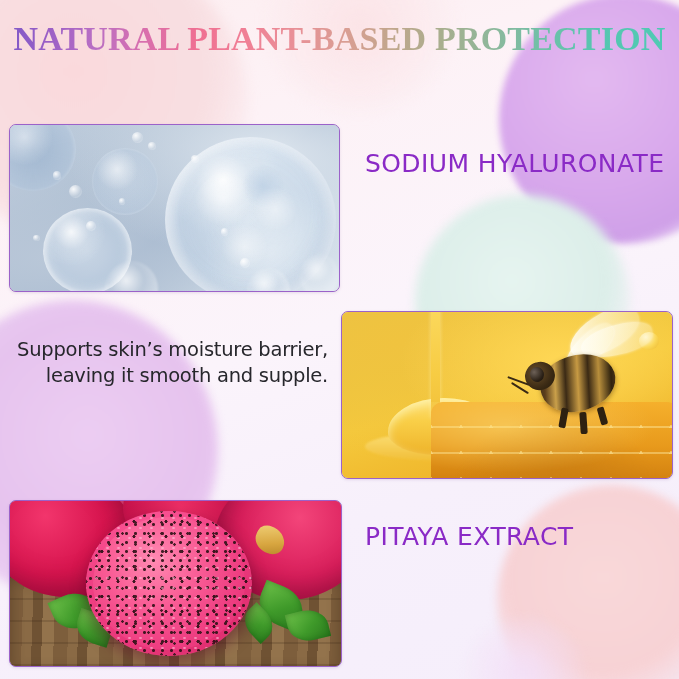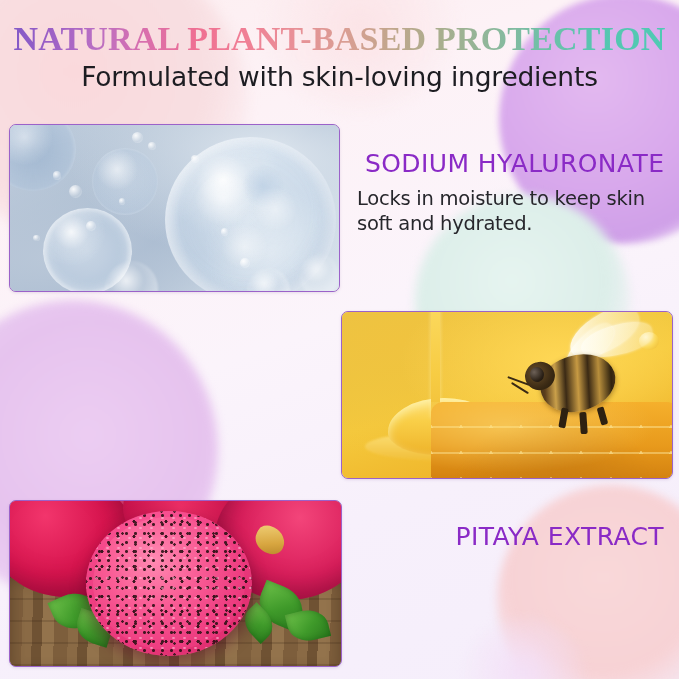--- a/index.html
+++ b/index.html
@@ -96,21 +96,21 @@
     font-size:19.5px;line-height:1.33;color:#27272c;
     letter-spacing:-0.25px;
   }
 
   
   #photo-1{left:9px;top:124px;width:329px;height:166px;}
   #text-1{left:357px;top:142px;width:315px;text-align:left;}
   #photo-2{left:341px;top:311px;width:330px;height:166px;}
   #text-2{left:10px;top:330px;width:318px;text-align:right;}
   #photo-3{left:9px;top:500px;width:331px;height:165px;}
-  #text-3{left:357px;top:515px;width:315px;text-align:right;}
+  #text-3{left:357px;top:515px;width:315px;text-align:left;}
 
   
   .bubbles{
     position:absolute;inset:0;
     background:
       radial-gradient(ellipse at 78% 18%,#dfe7ef 0%,rgba(223,231,239,0) 55%),
       radial-gradient(ellipse at 12% 80%,#b9c7d8 0%,rgba(185,199,216,0) 60%),
       linear-gradient(145deg,#c3d0df 0%,#aebfd2 32%,#9fb3cb 55%,#c9d6e3 78%,#dde6ef 100%);
   }
   .bub{position:absolute;border-radius:50%;}
@@ -343,21 +343,20 @@
   <div class="bokeh bk-peach-tl"></div>
   <div class="bokeh bk-pink-top2"></div>
   <div class="bokeh bk-purple-tr"></div>
   <div class="bokeh bk-mint-mid"></div>
   <div class="bokeh bk-lav-left"></div>
   <div class="bokeh bk-pink-br"></div>
   <div class="bokeh bk-violet-sm"></div>
 
   <div class="header">
     <h1 class="title">NATURAL PLANT-BASED PROTECTION</h1>
-    <p class="subtitle">Formulated with skin-loving ingredients</p>
   </div>
 
   <div class="photo" id="photo-1">
     <div class="inner bubbles">
       <div class="bub b-tl"></div>
       <div class="bub b-tm"></div>
       <div class="bub b-main"></div>
       <div class="bub b-left"></div>
       <div class="bub b-bot1"></div>
       <div class="bub b-bot2"></div>
@@ -369,21 +368,20 @@
       <div class="dot d5"></div>
       <div class="dot d6"></div>
       <div class="dot d7"></div>
       <div class="dot d8"></div>
       <div class="dot d9"></div>
       <div class="dot d10"></div>
     </div>
   </div>
   <div class="txtblock" id="text-1">
     <p class="ing-title">SODIUM HYALURONATE</p>
-    <p class="ing-body">Locks in moisture to keep skin soft and hydrated.</p>
   </div>
 
   <div class="photo" id="photo-2">
     <div class="inner honey">
       <div class="honey-spread"></div>
       <div class="honey-pool"></div>
       <div class="honey-drip"></div>
       <div class="comb"></div>
       <div class="honey-drop"></div>
       <div class="wing w1"></div>
@@ -393,20 +391,21 @@
       <div class="bee-head"></div>
       <div class="bee-eye"></div>
       <div class="bee-ant"></div>
       <div class="bee-ant2"></div>
       <div class="bee-leg l1"></div>
       <div class="bee-leg l2"></div>
       <div class="bee-leg l3"></div>
     </div>
   </div>
   <div class="txtblock" id="text-2">
+    <p class="ing-body">Supports skin’s moisture barrier, leaving it smooth and supple.</p>
   </div>
 
   <div class="photo" id="photo-3">
     <div class="inner pitaya">
       <div class="wood"></div>
       <div class="fruit-back-l"></div>
       <div class="fruit-back-m"></div>
       <div class="fruit-back-r"></div>
       <div class="leaf-yellow"></div>
       <div class="mint m1"></div>

